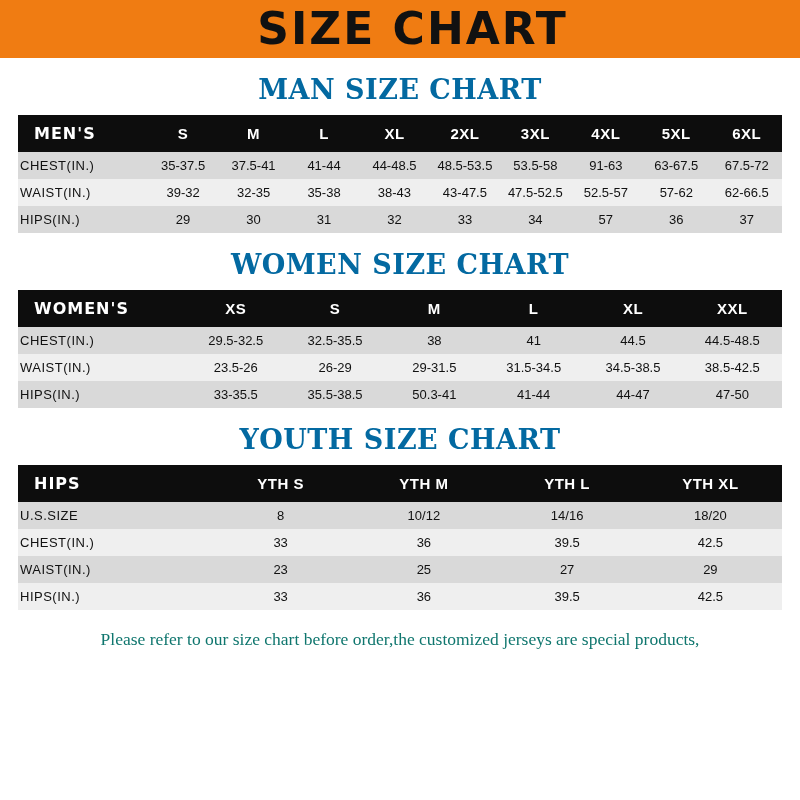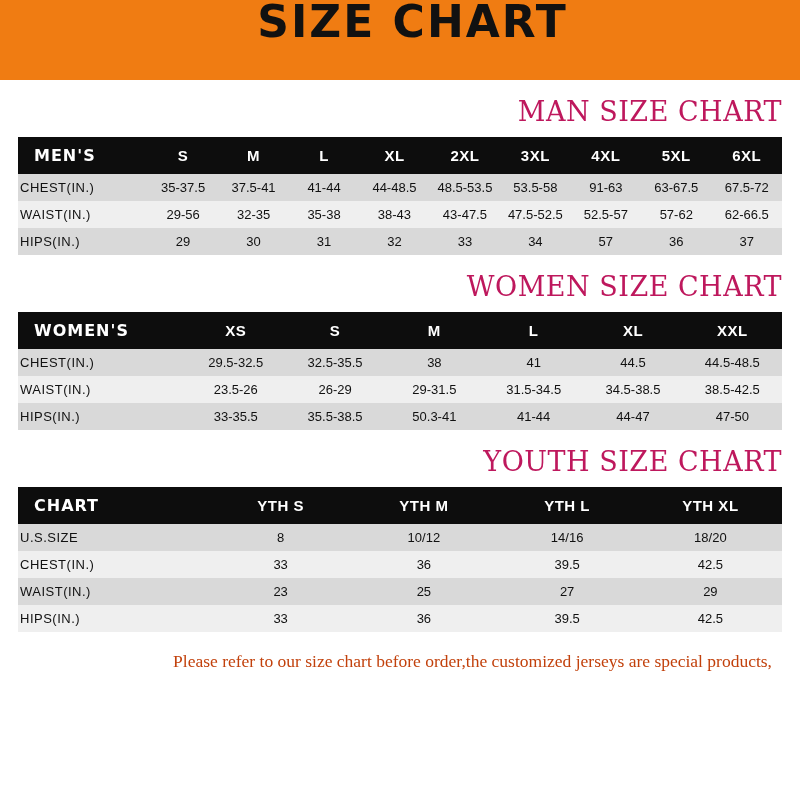--- a/index.html
+++ b/index.html
@@ -15,44 +15,45 @@
   }
   .page {
     position: relative;
     width: 800px;
     height: 800px;
     background: #ffffff;
     box-sizing: border-box;
   }
   
   .banner {
-    height: 80px;
+    height: 58px;
     background: #f07c12;
     display: flex;
+    align-items: center;
     justify-content: center;
     padding-left: 25px;
   }
   .banner-title {
     font-family: "DejaVu Sans", sans-serif;
     font-weight: bold;
     font-size: 44px;
     letter-spacing: 2px;
     color: #111111;
     line-height: 1;
   }
   .content {
     padding: 0 18px;
     box-sizing: border-box;
   }
   .section-title {
-    text-align: right;
+    text-align: center;
     font-family: "DejaVu Serif", serif;
-    font-weight: normal;
+    font-weight: bold;
     font-size: 27px;
-    color: #be185d;
+    color: #0369a1;
     margin: 16px 0 10px 0;
     letter-spacing: 0.5px;
   }
   table.size-table {
     width: 100%;
     border-collapse: collapse;
     table-layout: fixed;
   }
   table.size-table th,
   table.size-table td {
@@ -89,22 +90,22 @@
     text-align: left;
   }
   
   .men-table col.c0 { width: 17%; }
   .women-table col.c0 { width: 22%; }
   .youth-table col.c0 { width: 25%; }
 
   .footer-note {
     margin-top: 18px;
     padding: 0 10px;
-    text-align: right;
-    color: #c2410c;
+    text-align: center;
+    color: #0f766e;
     font-family: "Liberation Serif", serif;
     font-size: 17.5px;
     line-height: 1.35;
   }
   .footer-note .line {
     display: block;
   }
 </style>
 </head>
 <body>
@@ -153,21 +154,21 @@
           <td>41-44</td>
           <td>44-48.5</td>
           <td>48.5-53.5</td>
           <td>53.5-58</td>
           <td>91-63</td>
           <td>63-67.5</td>
           <td>67.5-72</td>
         </tr>
         <tr class="row-even">
           <td class="rowlabel">WAIST(IN.)</td>
-          <td>29-56</td>
+          <td>39-32</td>
           <td>32-35</td>
           <td>35-38</td>
           <td>38-43</td>
           <td>43-47.5</td>
           <td>47.5-52.5</td>
           <td>52.5-57</td>
           <td>57-62</td>
           <td>62-66.5</td>
         </tr>
         <tr class="row-odd">
@@ -242,21 +243,21 @@
     <table class="size-table youth-table">
       <colgroup>
         <col class="c0">
           <col>
           <col>
           <col>
           <col>
       </colgroup>
       <thead>
         <tr>
-          <th class="corner">CHART</th>
+          <th class="corner">HIPS</th>
           <th>YTH S</th>
           <th>YTH M</th>
           <th>YTH L</th>
           <th>YTH XL</th>
         </tr>
       </thead>
       <tbody>
         <tr class="row-odd">
           <td class="rowlabel">U.S.SIZE</td>
           <td>8</td>

